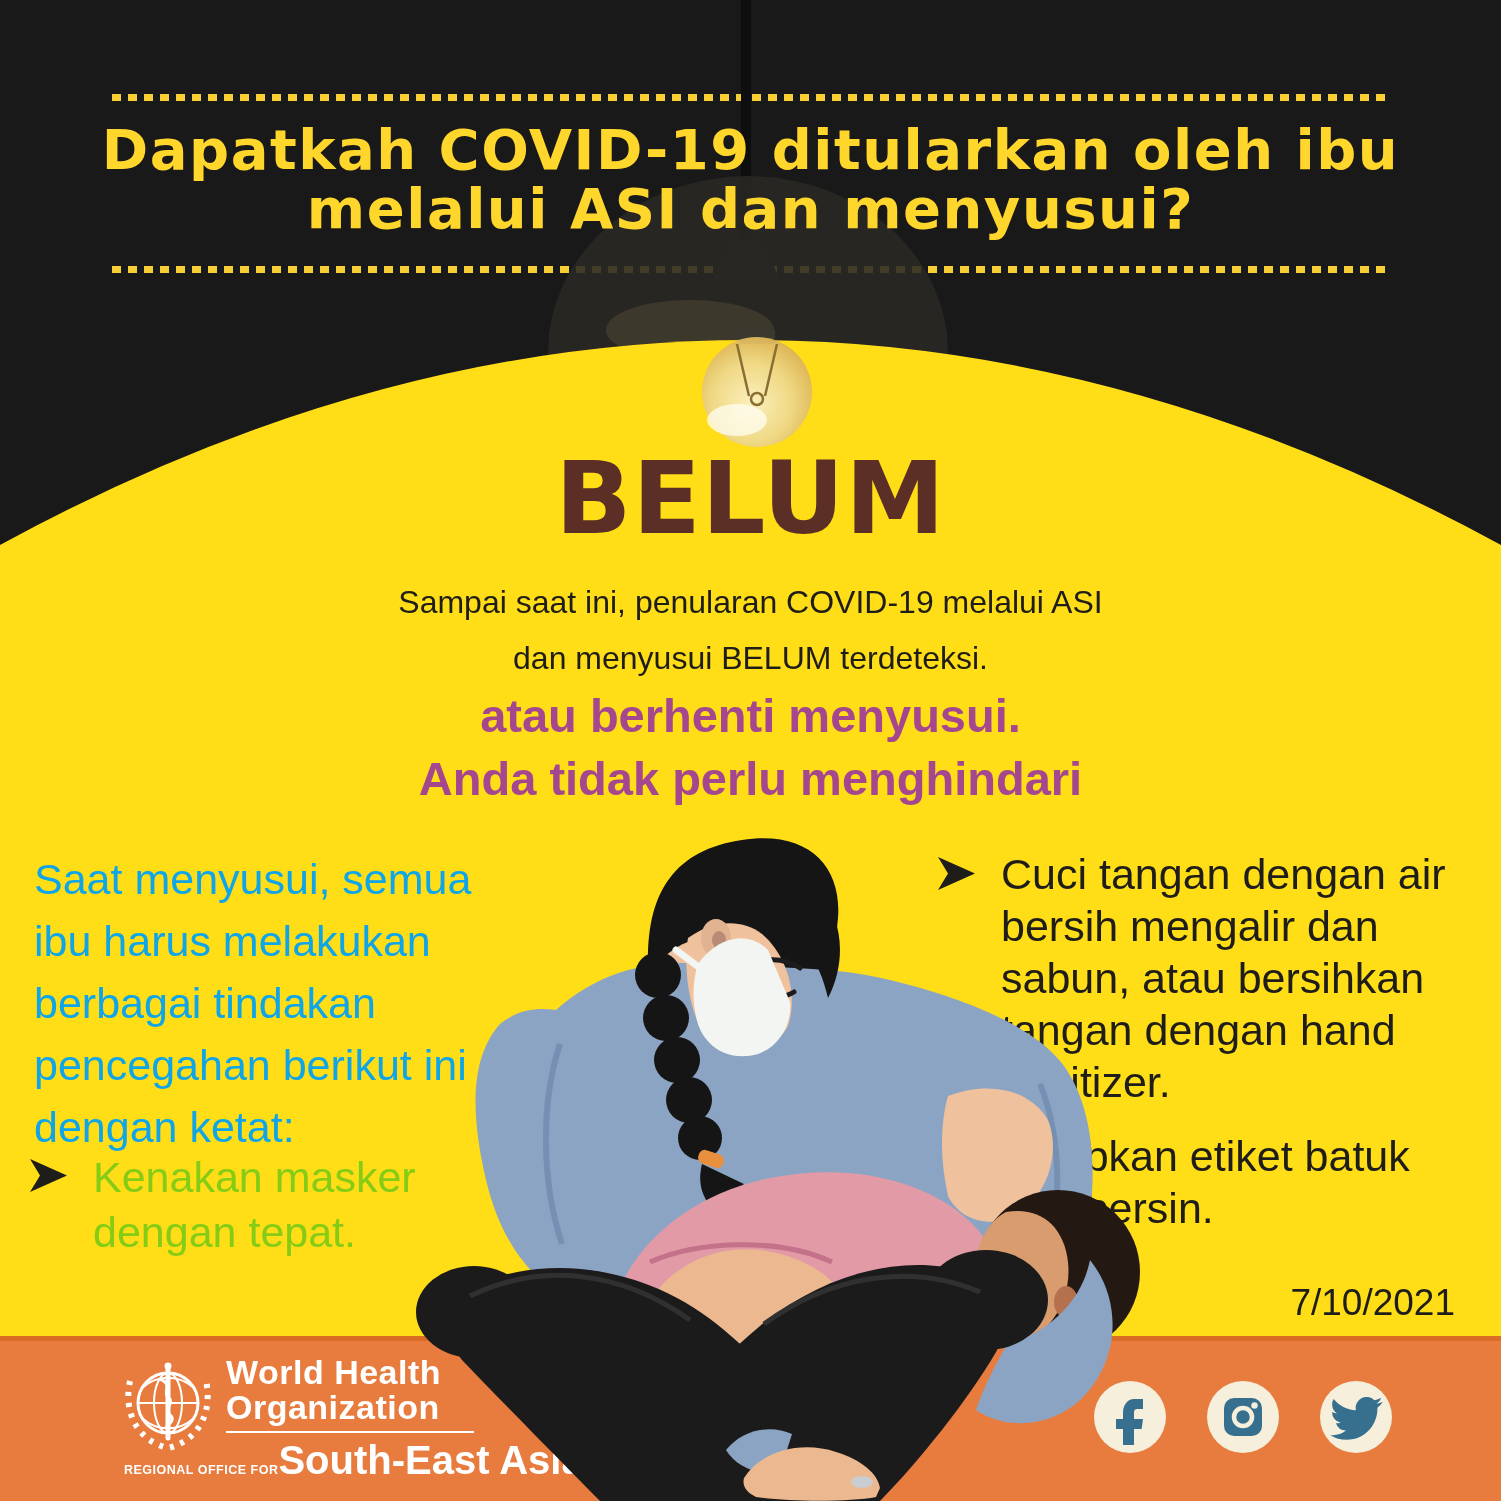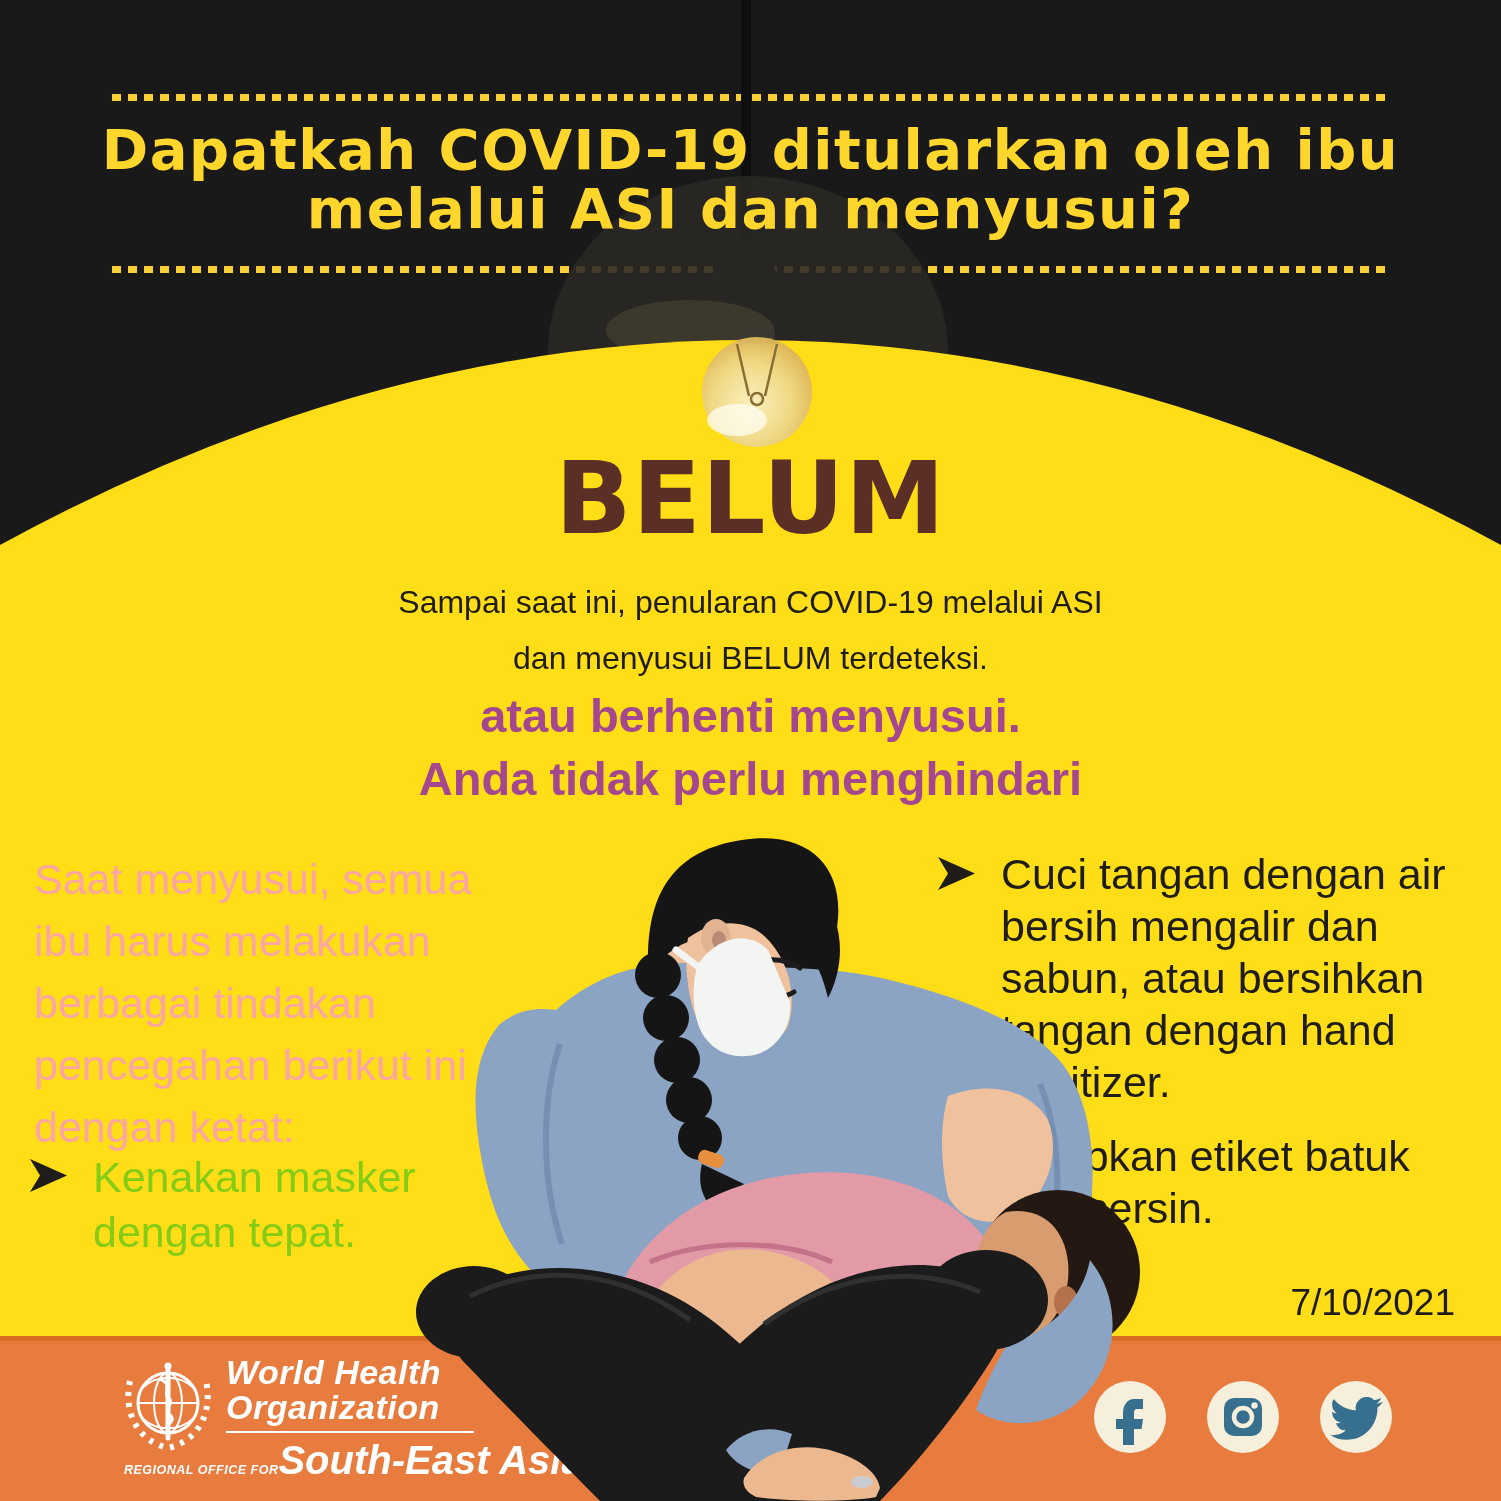--- a/index.html
+++ b/index.html
@@ -32,21 +32,21 @@
   .statement{
     position:absolute;left:0;right:0;top:574px;z-index:5;text-align:center;
     font-size:32px;line-height:56px;color:#1F1D1A;
   }
   .emphasis{
     position:absolute;left:0;right:0;top:684px;z-index:5;text-align:center;
     font-weight:bold;font-size:47px;line-height:63px;color:#A4478F;
   }
   .intro-left{
     position:absolute;left:34px;top:848px;width:486px;z-index:5;
-    font-size:43px;line-height:62px;color:#fca5a5;
+    font-size:43px;line-height:62px;color:#0ea5e9;
   }
   .bullet-row{display:flex;gap:26px;align-items:flex-start;}
   .arrowhead{
     flex:0 0 auto;width:37px;height:33px;margin-top:9px;background:#1F1D1A;
     clip-path:polygon(0 0,100% 50%,0 100%,27% 50%);
   }
   .bullet-left{
     position:absolute;left:30px;top:1150px;width:470px;z-index:5;
     font-size:43px;line-height:55px;color:#84cc16;
   }
@@ -58,21 +58,21 @@
   .bullet-text{flex:1 1 auto;}
   .date{
     position:absolute;right:46px;top:1282px;z-index:5;
     font-size:37px;color:#1F1D1A;
   }
   .footer{
     position:absolute;left:0;top:1336px;width:1501px;height:165px;z-index:6;
     background:#E77C3E;border-top:5px solid #D96D26;box-sizing:border-box;
   }
   .who-logo{position:absolute;left:120px;top:14px;display:flex;align-items:flex-start;}
-  .who-text{margin-left:10px;color:#fff;font-style:italic;}
+  .who-text{margin-left:10px;color:#fff;}
   .who-name{font-weight:bold;font-size:34px;line-height:35px;letter-spacing:0.5px;}
   .who-divider{height:2px;background:#fff;width:248px;margin:6px 0 5px 0;}
   .who-office{display:flex;align-items:baseline;margin-left:-102px;}
   .who-office-prefix{font-weight:bold;font-size:12.5px;letter-spacing:0.5px;}
   .who-region{font-weight:bold;font-size:40px;}
   .social{position:absolute;left:1094px;top:40px;display:flex;gap:41px;}
   .social svg{display:block;}
 </style>
 </head>
 <body>

